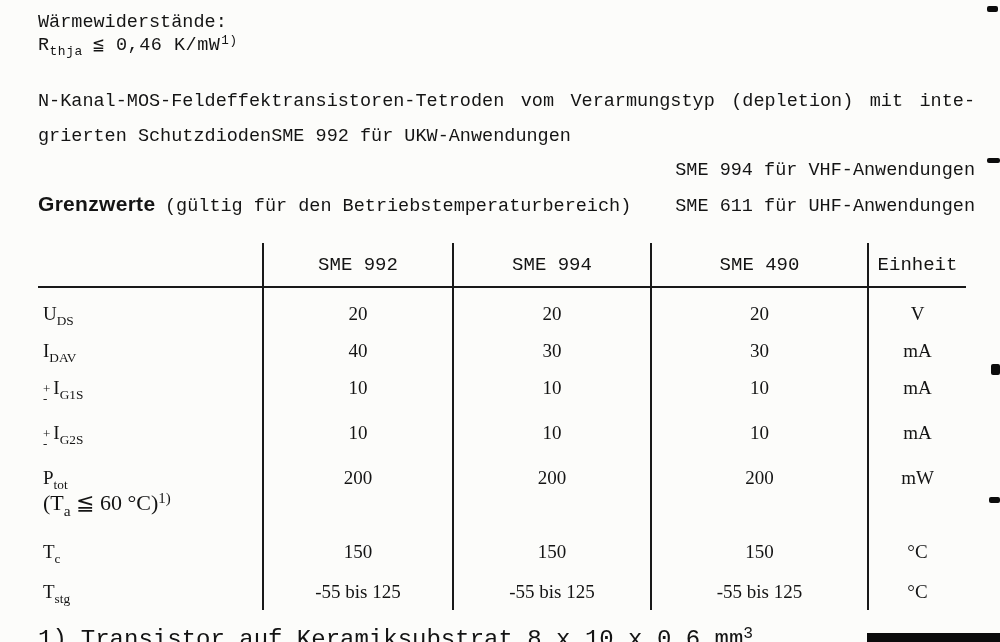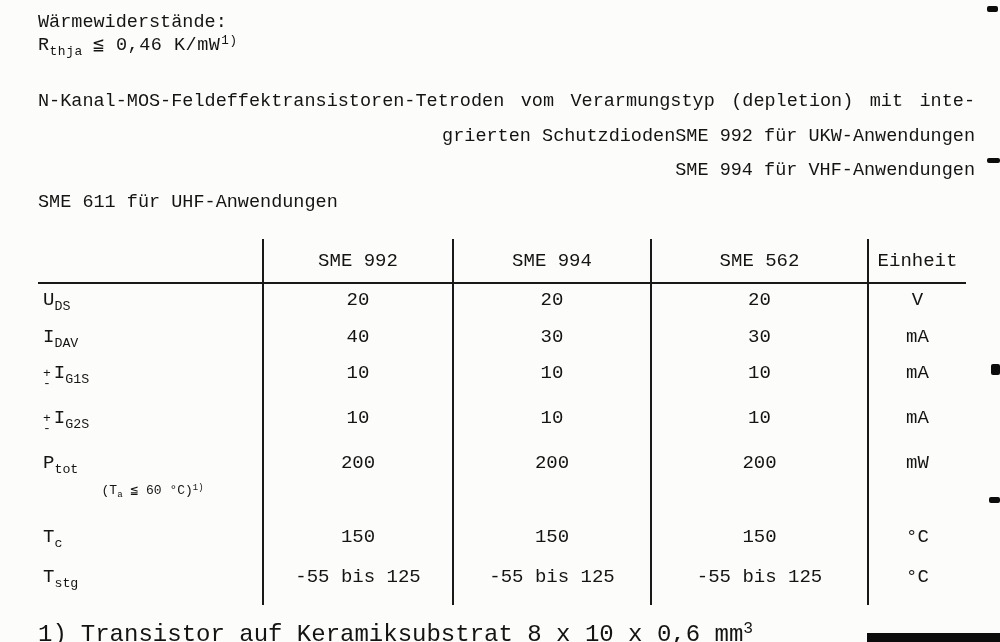--- a/index.html
+++ b/index.html
@@ -18,45 +18,45 @@
   
   .thermal-line { display: flex; align-items: baseline; font-size: 18.5px; flex-direction: column; }
   .t-label { width: 232px; flex: 0 0 auto; }
   .t-formula { letter-spacing: 0.5px; }
   .t-rel { margin-left: 10px; }
   .t-sup { margin-left: 1px; }
 
   
   .intro { margin-top: 28px; font-size: 18.5px; line-height: 35px; }
   .intro-line1 { text-align: justify; text-align-last: justify; }
-  .intro-line2 { display: flex; justify-content: flex-end; align-items: baseline; }
+  .intro-line2 { display: flex; justify-content: flex-start; align-items: baseline; }
 
   .app-line { text-align: right; font-size: 18.5px; line-height: 34px; }
 
   .section-row { display: flex; justify-content: space-between; align-items: baseline; margin-top: 4px; }
   .section-title { font-weight: bold; font-size: 21px; font-family: "Liberation Sans", sans-serif; letter-spacing: 0.3px; }
   .section-subtitle { font-size: 18.5px; font-weight: normal; }
 
   
   .gtable {
     border-collapse: collapse; table-layout: fixed;
     width: 928px; margin-top: 26px;
     font-size: 19px; color: #141414;
   }
   .gtable th, .gtable td { border-left: 2.5px solid #191919; padding: 0; }
   .gtable th:first-child, .gtable td:first-child { border-left: none; }
   .gtable thead th { border-bottom: 2.5px solid #191919; height: 44px; vertical-align: middle; text-align: center; font-weight: normal; }
-  .gtable td { vertical-align: top; padding-top: 5px; }
+  .gtable td { vertical-align: top; padding-top: 15px; font-family: Liberation Serif, serif; }
   .gtable td.val, .gtable td.unit { text-align: center; }
   .gtable td.param { text-align: left; padding-left: 5px; }
   .rh1 { height: 38px; } .rh2 { height: 36px; } .rh3 { height: 45px; }
   .rh4 { height: 45px; } .rh5 { height: 74px; } .rh6 { height: 40px; } .rh7 { height: 44px; }
 
   .pm { display: inline-flex; flex-direction: column; font-size: 13px; line-height: 10px; vertical-align: 1px; margin-right: 3px; }
-  .param-note { font-size: 13px; margin-top: 8px; white-space: nowrap; text-align: center; }
+  .param-note { font-size: 22px; margin-top: 1px; white-space: nowrap; }
 
   .footnote { margin-top: 16px; font-size: 24px; }
   .footnote .fn-marker { margin-right: 14px; }
 
   
   .artifact { position: absolute; background: #0c0c0c; }
   .art-1 { top: 6px;   right: 2px; width: 11px; height: 6px; border-radius: 2px; }
   .art-2 { top: 158px; right: 0;   width: 13px; height: 5px; border-radius: 2px; }
   .art-3 { top: 364px; right: 0;   width: 9px;  height: 11px; border-radius: 2px; }
   .art-4 { top: 497px; right: 0;   width: 11px; height: 6px; border-radius: 2px; }
@@ -79,37 +79,41 @@
     <div class="intro-line1">N-Kanal-MOS-Feldeffektransistoren-Tetroden vom Verarmungstyp (depletion) mit inte-</div>
     <div class="intro-line2">
       <span>grierten Schutzdioden</span>
       <span>SME 992 für UKW-Anwendungen</span>
     </div>
   </div>
 
   <div class="app-line">SME 994 für VHF-Anwendungen</div>
 
   <div class="section-row">
+    <span>
+      <span class="section-title">Grenzwerte</span>
+      <span class="section-subtitle">(gültig für den Betriebstemperaturbereich)</span>
+    </span>
     <span class="section-subtitle">SME 611 für UHF-Anwendungen</span>
   </div>
 
   <table class="gtable" border="0">
     <colgroup>
       <col style="width:225px">
         <col style="width:190px">
         <col style="width:198px">
         <col style="width:217px">
         <col style="width:98px">
     </colgroup>
     <thead>
       <tr>
         <th></th>
         <th>SME 992</th>
         <th>SME 994</th>
-        <th>SME 562</th>
+        <th>SME 490</th>
         <th>Einheit</th>
       </tr>
     </thead>
     <tbody>
       <tr class="rh1">
         <td class="param"><span>U</span><span class="sub">DS</span></td>
         <td class="val">20</td>
         <td class="val">20</td>
         <td class="val">20</td>
         <td class="unit">V</td>

